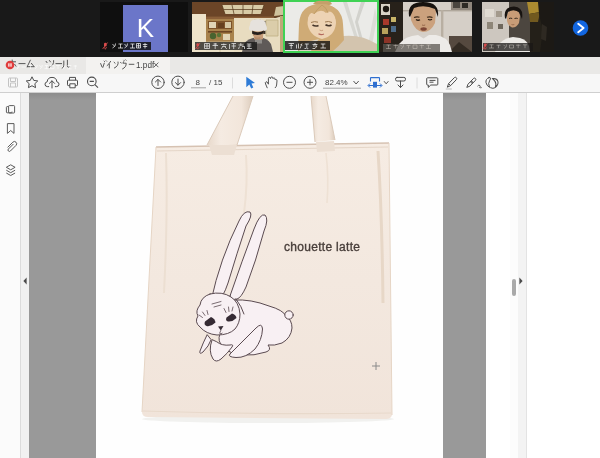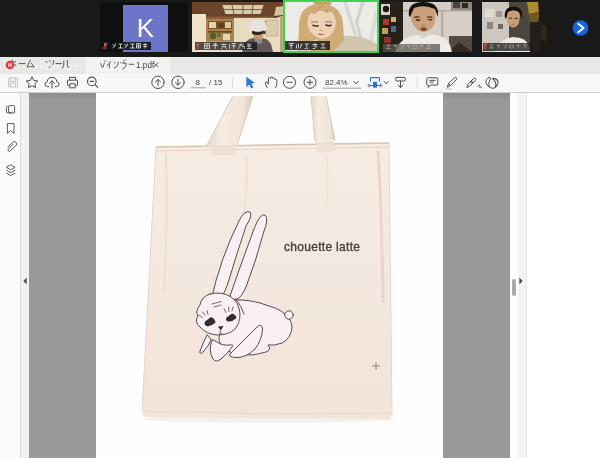--- a/index.html
+++ b/index.html
@@ -344,21 +344,21 @@
       <path d="M477.5,12.2 q1.4,-1.8 2.4,-0.6 q0.8,1 -0.4,1.8 q1,0.6 2.2,0.2" stroke-width="0.9"></path>
     </g>
 
     <g stroke="#4d4d4d" stroke-width="1" fill="none" stroke-linejoin="round" stroke-linecap="round">
       <path d="M489,3.6 Q485.4,5 486,8.6 Q486.5,11.6 489.6,13.4 Q487.6,9.4 489.8,6.2 Q492,3.2 489,3.6 Z"></path>
       <path d="M491.6,5 Q495.8,3.4 497.6,6.4 Q499.2,9.2 496.6,12.8 Q497,8.8 494.6,7 Q492.2,5.2 491.6,5 Z" transform="rotate(14 494 8)"></path>
       <path d="M490.6,13.8 q2.4,1.2 4.4,0"></path>
     </g>
   </svg>
 
-  <div class="abs" style="left:0;top:93px;width:600px;height:365px;background:linear-gradient(#8d8d8d,#999 7px);">
+  <div class="abs" style="left:0;top:93px;width:486px;height:365px;background:linear-gradient(#8d8d8d,#999 7px);">
     <div class="abs" style="left:0;top:0;width:20px;height:365px;background:#fbfbfb;border-right:1px solid #dcdcdc;"></div>
     <div class="abs" style="left:21px;top:0;width:8px;height:365px;background:#f1f1f1;"></div>
     <svg class="abs" style="left:0;top:0;" width="30" height="210" viewBox="0 0 30 210">
       <g stroke="#5c5c5c" stroke-width="1" fill="none" stroke-linejoin="round">
 
         <rect x="8.6" y="12.6" width="6" height="7.4" rx="0.8"></rect>
         <path d="M8.6,14.8 H7.2 Q6.4,14.8 6.4,15.6 v4.6 q0,0.8 0.8,0.8 h4 q0.8,0 0.8,-0.8 v-0.4" transform="translate(0,-1.2)"></path>
 
         <path d="M7.4,30.6 h6.6 v9.8 l-3.3,-2.9 -3.3,2.9 z"></path>
 

